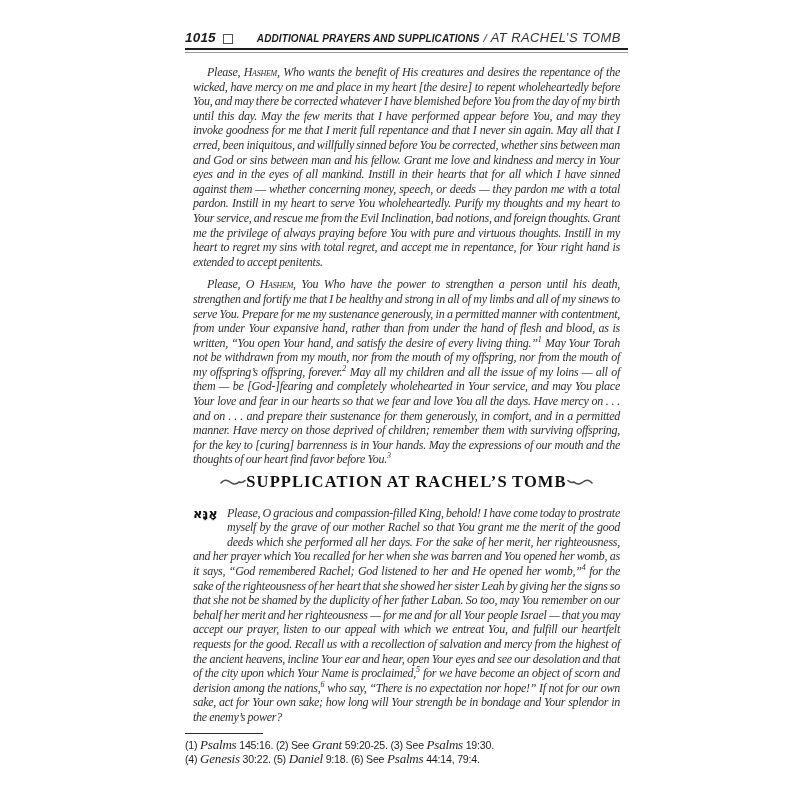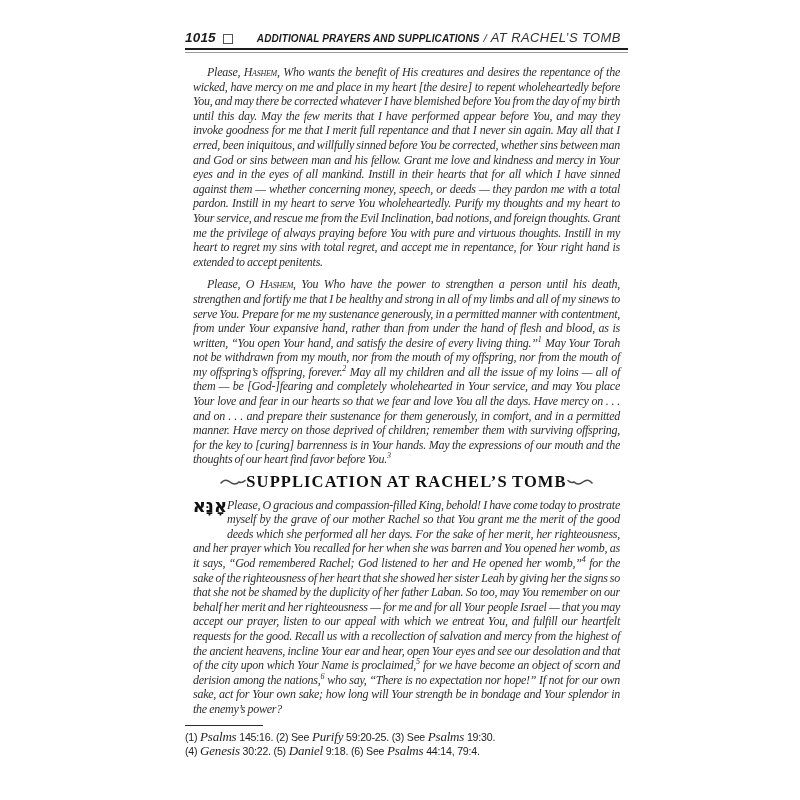--- a/index.html
+++ b/index.html
@@ -39,27 +39,27 @@
     letter-spacing:-0.25px; word-spacing:-0.5px;
     text-align:justify; color:#2e2e2e;
   }
   .prayer { margin:8px; }
   .indent { text-indent:14px; }
   .content sup { font-size:8px; line-height:0; vertical-align:super; letter-spacing:0; }
   .sc { font-variant:small-caps; }
   .he {
     float:left; width:34px; height:29px;
     font-family:"DejaVu Sans", sans-serif;
-    font-style:normal; font-weight:700; font-size:18px;
+    font-style:normal; font-weight:700; font-size:13px;
     direction:rtl; text-align:left; color:#111;
     letter-spacing:0; word-spacing:0; padding-top:1px;
   }
   
   .section-heading {
-    margin:4px 0 8px; text-align:center;
+    margin:4px 0 16px; text-align:center;
     font-family:"Liberation Serif", serif;
     font-weight:700; font-style:normal;
     font-size:16.5px; letter-spacing:1.1px; color:#111;
     display:flex; align-items:center; justify-content:center; gap:0;
   }
   .flourish { flex:0 0 auto; }
   .flourish.right { transform:scaleX(-1); }
   
   .footnotes { margin-top:5px; }
   .fn-rule { width:78px; border-top:1.6px solid #2a2a2a; margin-bottom:4px; }
@@ -99,18 +99,18 @@
         <svg class="flourish right" width="26" height="10" viewBox="0 0 26 10" aria-hidden="true">
           <path d="M1,6 Q5,1 10,5 T19,5 Q22,6.5 25,3.5" fill="none" stroke="#4a4a4a" stroke-width="1.6" stroke-linecap="round"></path>
         </svg>
       </h2>
 
       <p class="prayer supplication"><span class="he">אָנָּא</span><span>Please, O gracious and compassion-filled King, behold! I have come today to prostrate myself by the grave of our mother Rachel so that You grant me the merit of the good deeds which she performed all her days. For the sake of her merit, her righteousness, and her prayer which You recalled for her when she was barren and You opened her womb, as it says, “God remembered Rachel; God listened to her and He opened her womb,”</span><sup>4</sup><span> for the sake of the righteousness of her heart that she showed her sister Leah by giving her the signs so that she not be shamed by the duplicity of her father Laban. So too, may You remember on our behalf her merit and her righteousness — for me and for all Your people Israel — that you may accept our prayer, listen to our appeal with which we entreat You, and fulfill our heartfelt requests for the good. Recall us with a recollection of salvation and mercy from the highest of the ancient heavens, incline Your ear and hear, open Your eyes and see our desolation and that of the city upon which Your Name is proclaimed,</span><sup>5</sup><span> for we have become an object of scorn and derision among the nations,</span><sup>6</sup><span> who say, “There is no expectation nor hope!” If not for our own sake, act for Your own sake; how long will Your strength be in bondage and Your splendor in the enemy’s power?</span></p>
     </main>
 
     <footer class="footnotes">
       <div class="fn-rule"></div>
-      <p class="fn-line"><span>(1) </span><span class="it">Psalms</span><span> 145:16. (2) See </span><span class="it">Purify</span><span> 59:20-25. (3) See </span><span class="it">Psalms</span><span> 19:30.</span></p>
+      <p class="fn-line"><span>(1) </span><span class="it">Psalms</span><span> 145:16. (2) See </span><span class="it">Grant</span><span> 59:20-25. (3) See </span><span class="it">Psalms</span><span> 19:30.</span></p>
       <p class="fn-line"><span>(4) </span><span class="it">Genesis</span><span> 30:22. (5) </span><span class="it">Daniel</span><span> 9:18. (6) See </span><span class="it">Psalms</span><span> 44:14, 79:4.</span></p>
     </footer>
 
   </div>
 </div>
 
 </body></html>

